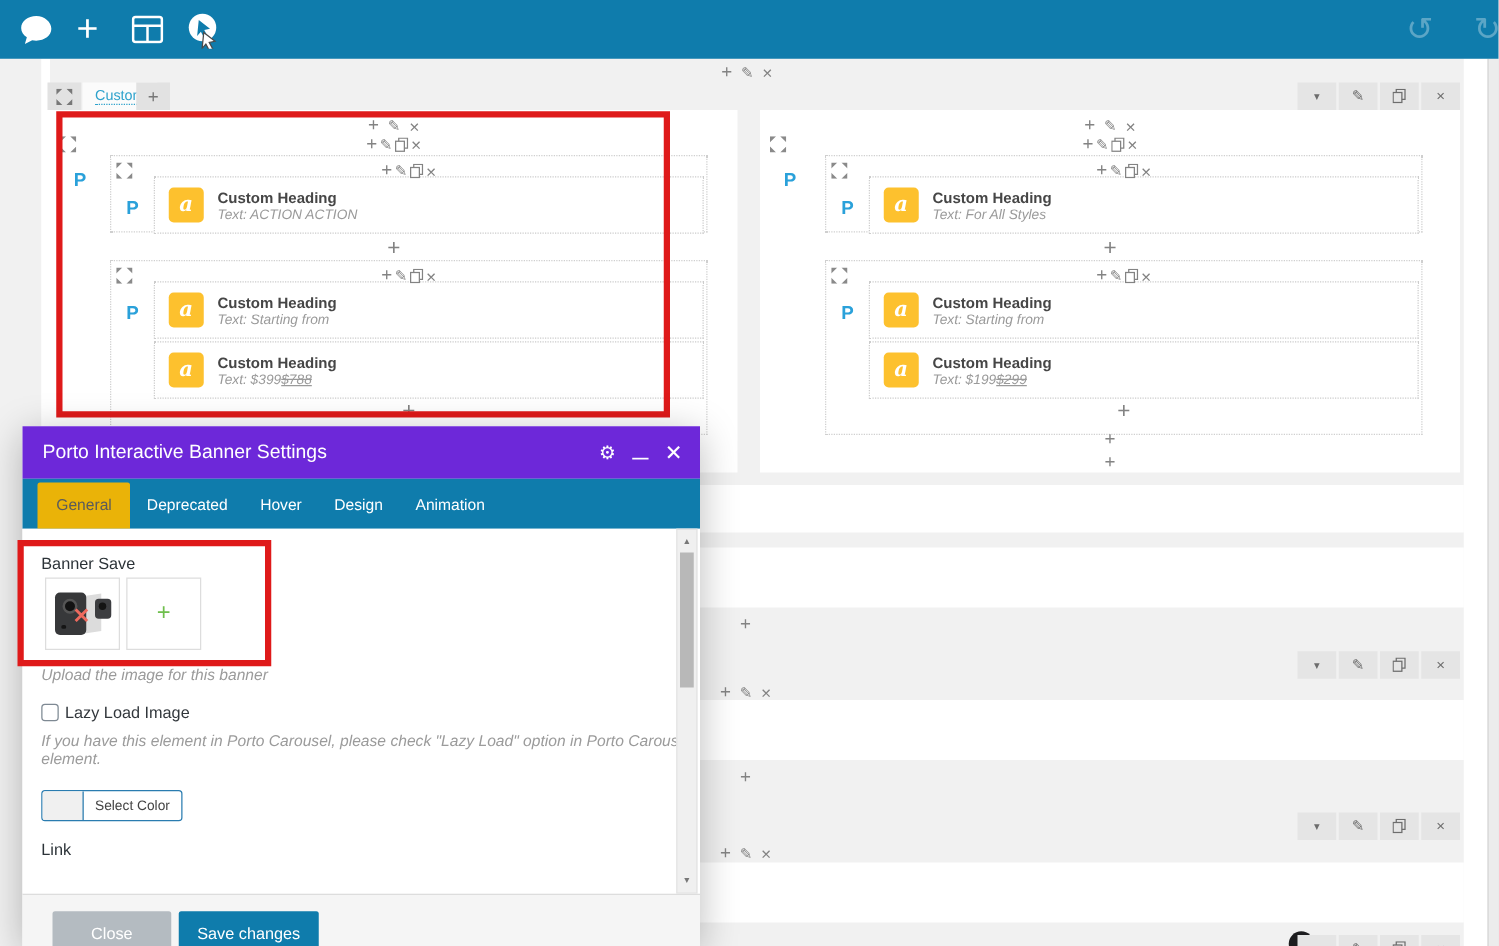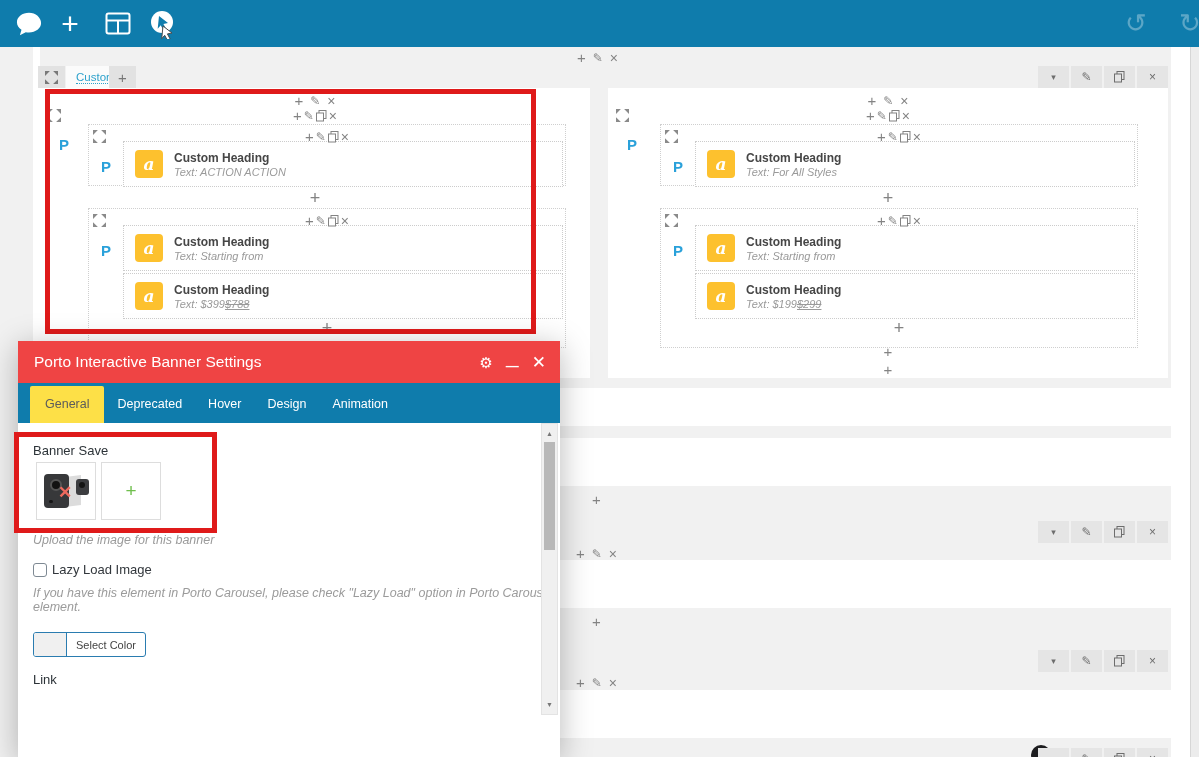--- a/index.html
+++ b/index.html
@@ -46,29 +46,29 @@
   .eltxt b { display:block; font-size:12px; color:#464646; }
   .eltxt .sub { display:block; font-size:11px; color:#9a9a9a; font-style:italic; margin-top:1px; }
   .eltxt .sub s { text-decoration:line-through underline; }
   
   .wrow { position:absolute; left:40px; width:1131px; background:#fff; z-index:1; }
   .dot { position:absolute; width:20px; height:20px; border-radius:50%; background:#1d1d1f; z-index:1; }
   
   .annot { position:absolute; border:5px solid #df1a1a; }
   
   .modal { position:absolute; left:18px; top:341px; width:542px; height:416px; z-index:10; box-shadow:0 6px 30px rgba(0,0,0,.28); background:#fff; }
-  .m-head { position:absolute; left:0; top:0; width:100%; height:42px; background:#ef4444; display:flex; align-items:center; }
+  .m-head { position:absolute; left:0; top:0; width:100%; height:42px; background:#6d28d9; display:flex; align-items:center; }
   .m-title { color:#fff; font-size:15.5px; margin-left:16px; }
   .m-hicons { position:absolute; right:14px; top:0; height:42px; display:flex; align-items:center; gap:13px; color:#fff; }
   .m-hicons .hic { cursor:pointer; font-size:15px; line-height:1; }
   .m-hicons .hic.min { font-size:13px; font-weight:bold; transform:translateY(3px); }
   .m-hicons .hic.cls { font-size:17px; }
   .m-tabs { position:absolute; left:0; top:42px; width:100%; height:40px; background:#0f7cac; display:flex; align-items:flex-end; padding-left:12px; }
   .m-tab { color:#fff; font-size:12.5px; padding:11px 13px 12px; cursor:pointer; }
-  .m-tab.active { background:#fde047; color:#5b5b5b; border-radius:2px 2px 0 0; padding:11px 15px 12px; }
+  .m-tab.active { background:#eab308; color:#5b5b5b; border-radius:2px 2px 0 0; padding:11px 15px 12px; }
   .m-body { position:absolute; left:0; top:82px; width:100%; height:292px; background:#fff; }
   .m-label { position:absolute; left:15px; font-size:13px; color:#2c3338; }
   .thumb { position:absolute; width:60px; height:58px; border:1px solid #ddd; background:#fff; }
   .thumb-add { display:flex; align-items:center; justify-content:center; color:#6fbf4d; font-size:19px; cursor:pointer; }
   .cam-shadow { position:absolute; left:28px; top:13px; width:16px; height:30px; background:#dcdcdc; transform:skewY(-8deg); }
   .cam-body { position:absolute; left:7px; top:11px; width:25px; height:34px; background:#37383a; border-radius:4px; }
   .cam-lens { position:absolute; left:6px; top:5px; width:12px; height:12px; border-radius:50%; background:#121212; border:2px solid #555; }
   .cam-dot { position:absolute; left:5px; top:26px; width:4px; height:3px; background:#151515; border-radius:2px; }
   .cam-small { position:absolute; left:39px; top:16px; width:13px; height:16px; background:#3c3d40; border-radius:3px; }
   .cam-small::after { content:""; position:absolute; left:3px; top:3px; width:6px; height:6px; border-radius:50%; background:#141414; }
@@ -495,17 +495,21 @@
 
       <span class="m-label" style="top:249px;">Link</span>
 
       <div class="m-scroll">
         <span class="ar up">▲</span>
         <span class="m-thumbbar"></span>
         <span class="ar dn">▼</span>
       </div>
     </div>
 
+    <div class="m-foot">
+      <button class="btn btn-close">Close</button>
+      <button class="btn btn-save">Save changes</button>
+    </div>
   </div>
 
   <div class="annot" style="left:14px;top:432px;width:203px;height:101px;z-index:20;"></div>
 
 </div>
 
 </body></html>

